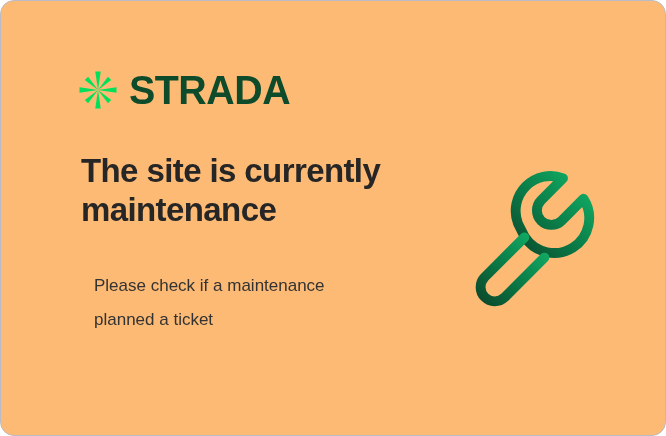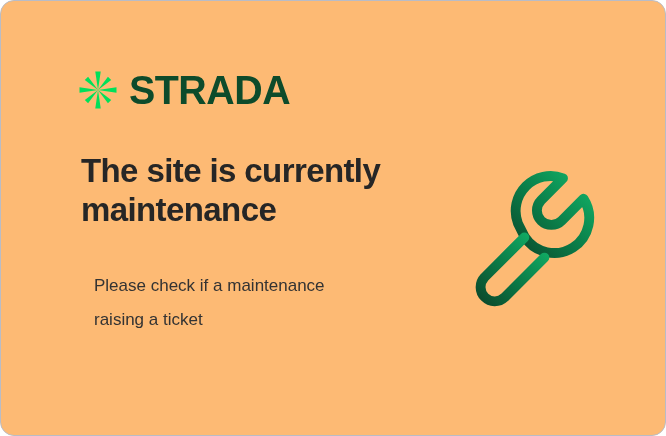--- a/index.html
+++ b/index.html
@@ -122,21 +122,21 @@
         </g>
       </svg>
     </span>
     <span class="brand-wordmark">STRADA</span>
   </div>
 
   <h1 class="headline">The site is currently maintenance</h1>
 
   <p class="body-copy">
     <span class="copy-line">Please check if a maintenance</span>
-    <span class="copy-line">raising a ticket</span>
+    <span class="copy-line">planned a ticket</span>
   </p>
 
   <div class="wrench-illustration">
     <svg viewBox="0 0 120 120" xmlns="http://www.w3.org/2000/svg" aria-hidden="true">
       <defs>
         <linearGradient id="wrenchGrad" x1="0" y1="1" x2="1" y2="0">
           <stop offset="0%" stop-color="#0b4a2c"></stop>
           <stop offset="45%" stop-color="#0a7a47"></stop>
           <stop offset="100%" stop-color="#12b469"></stop>
         </linearGradient>

